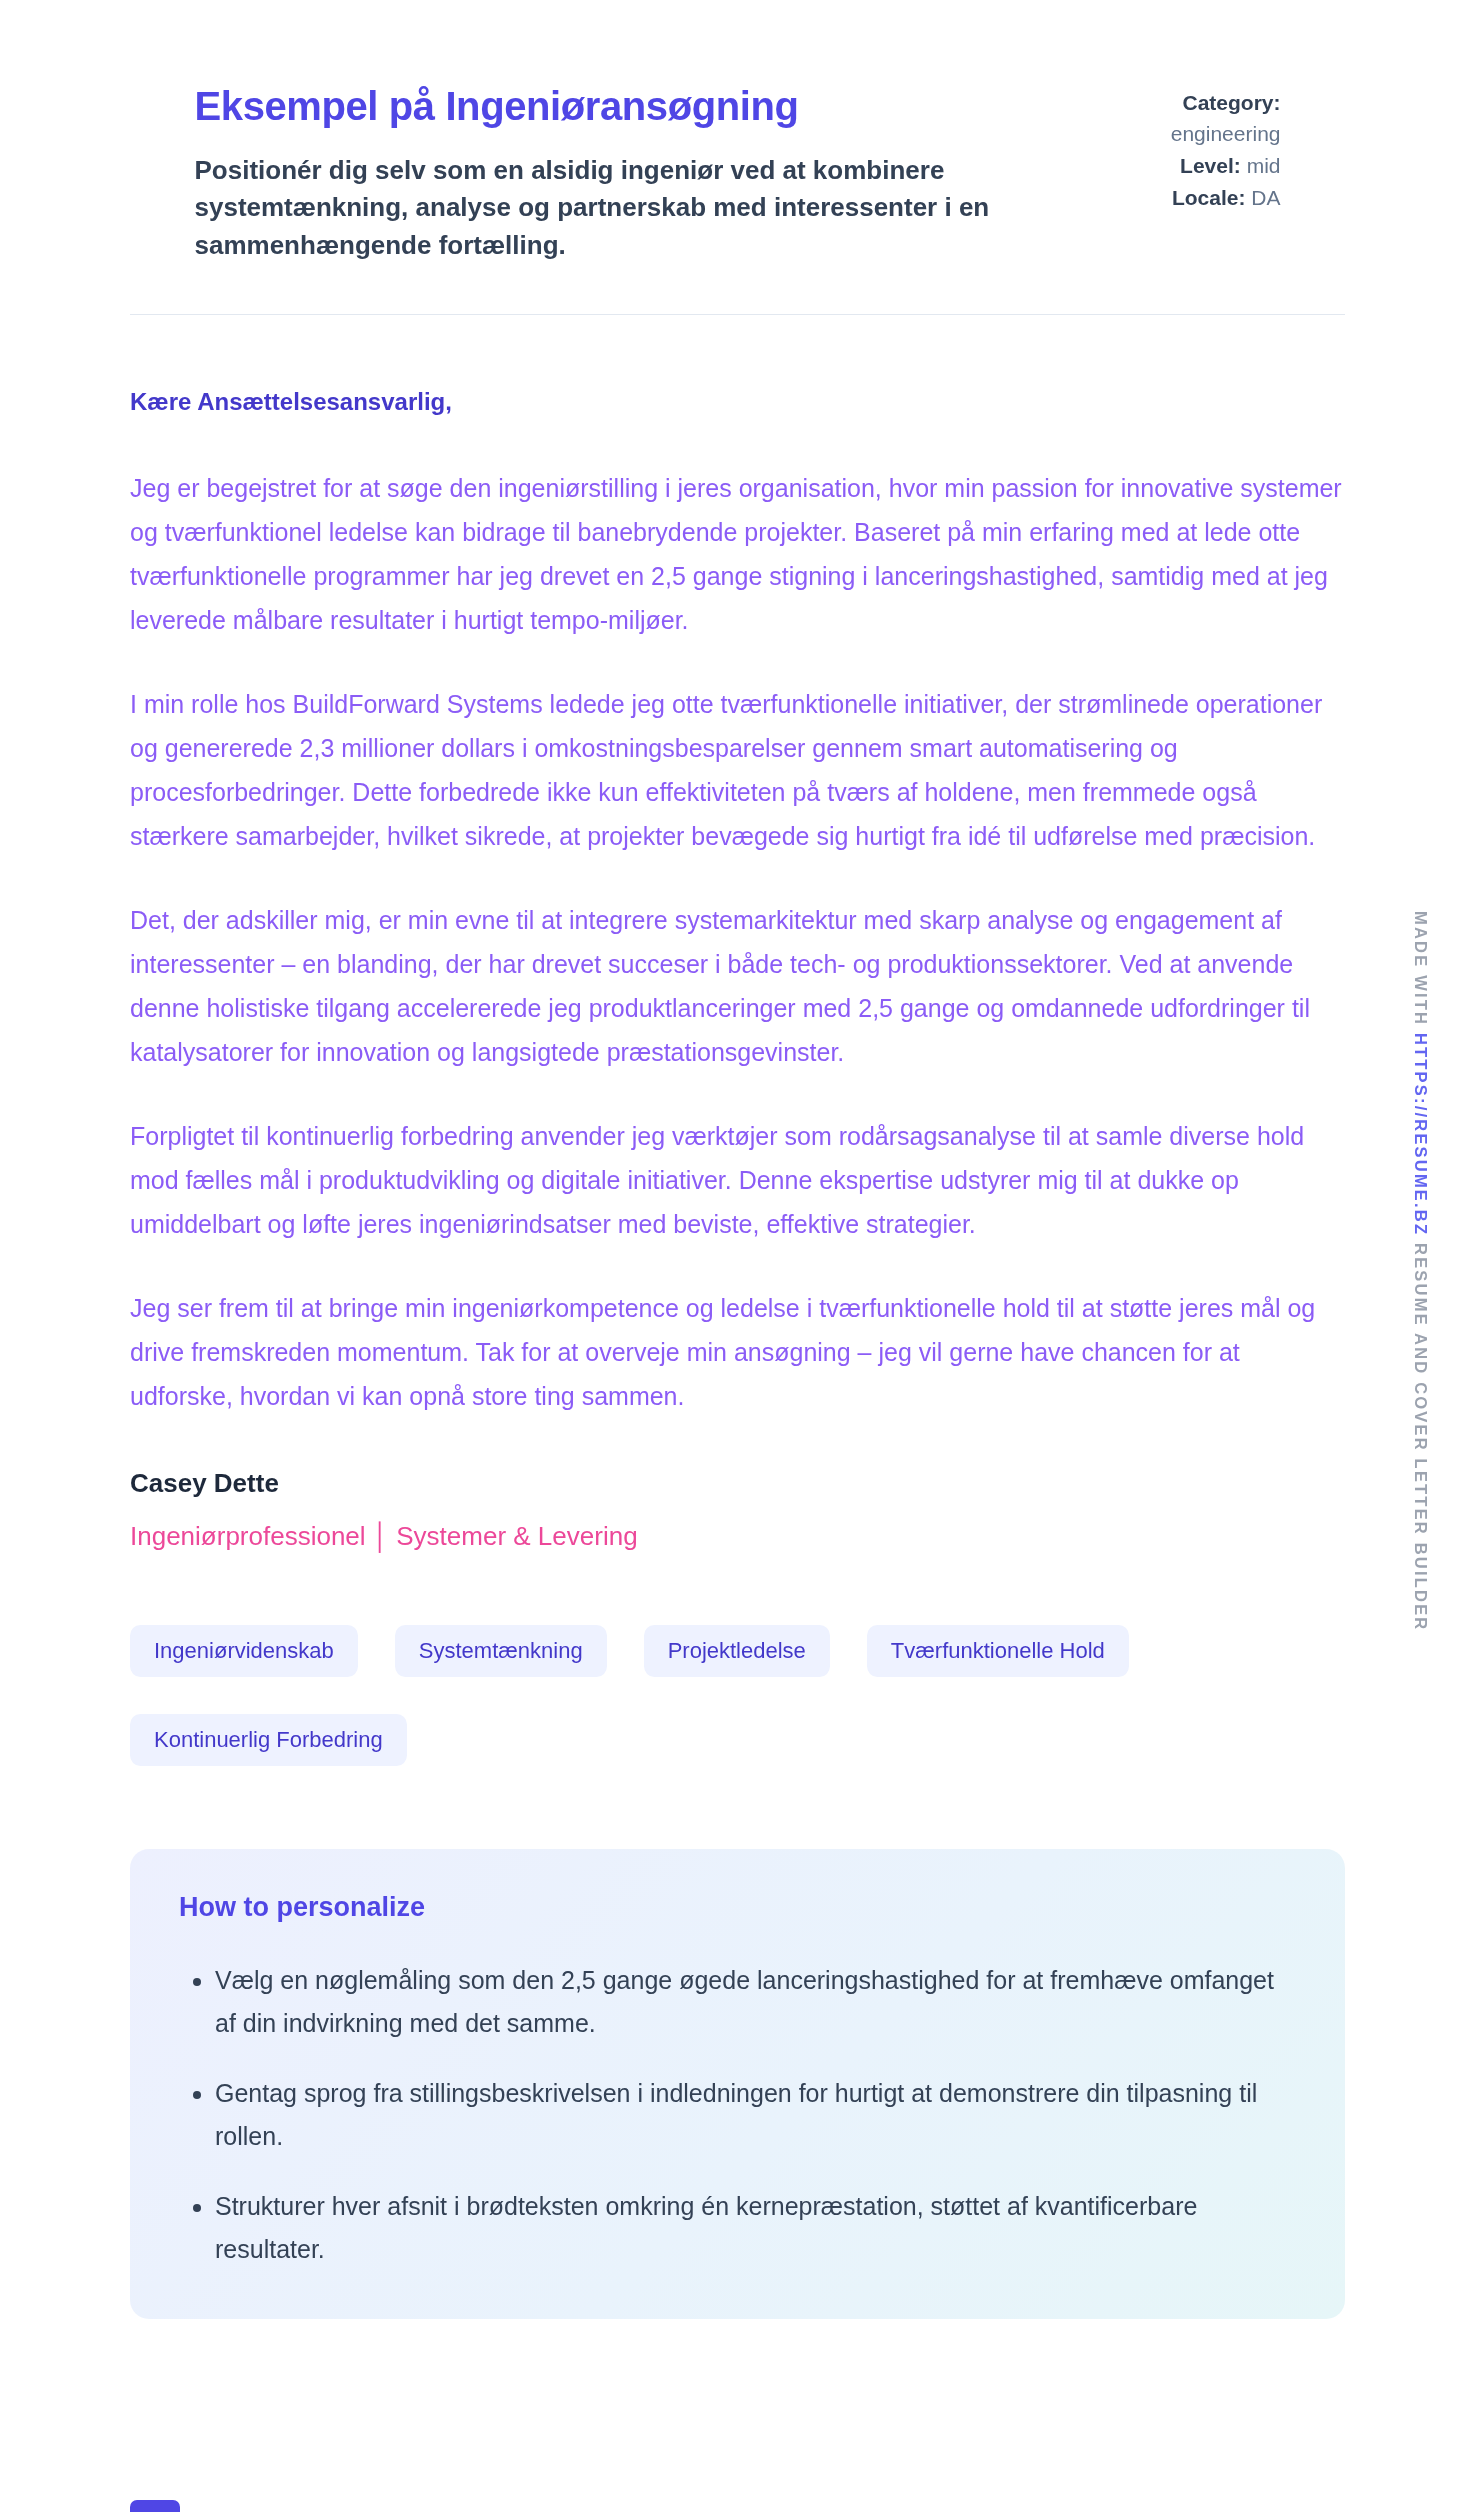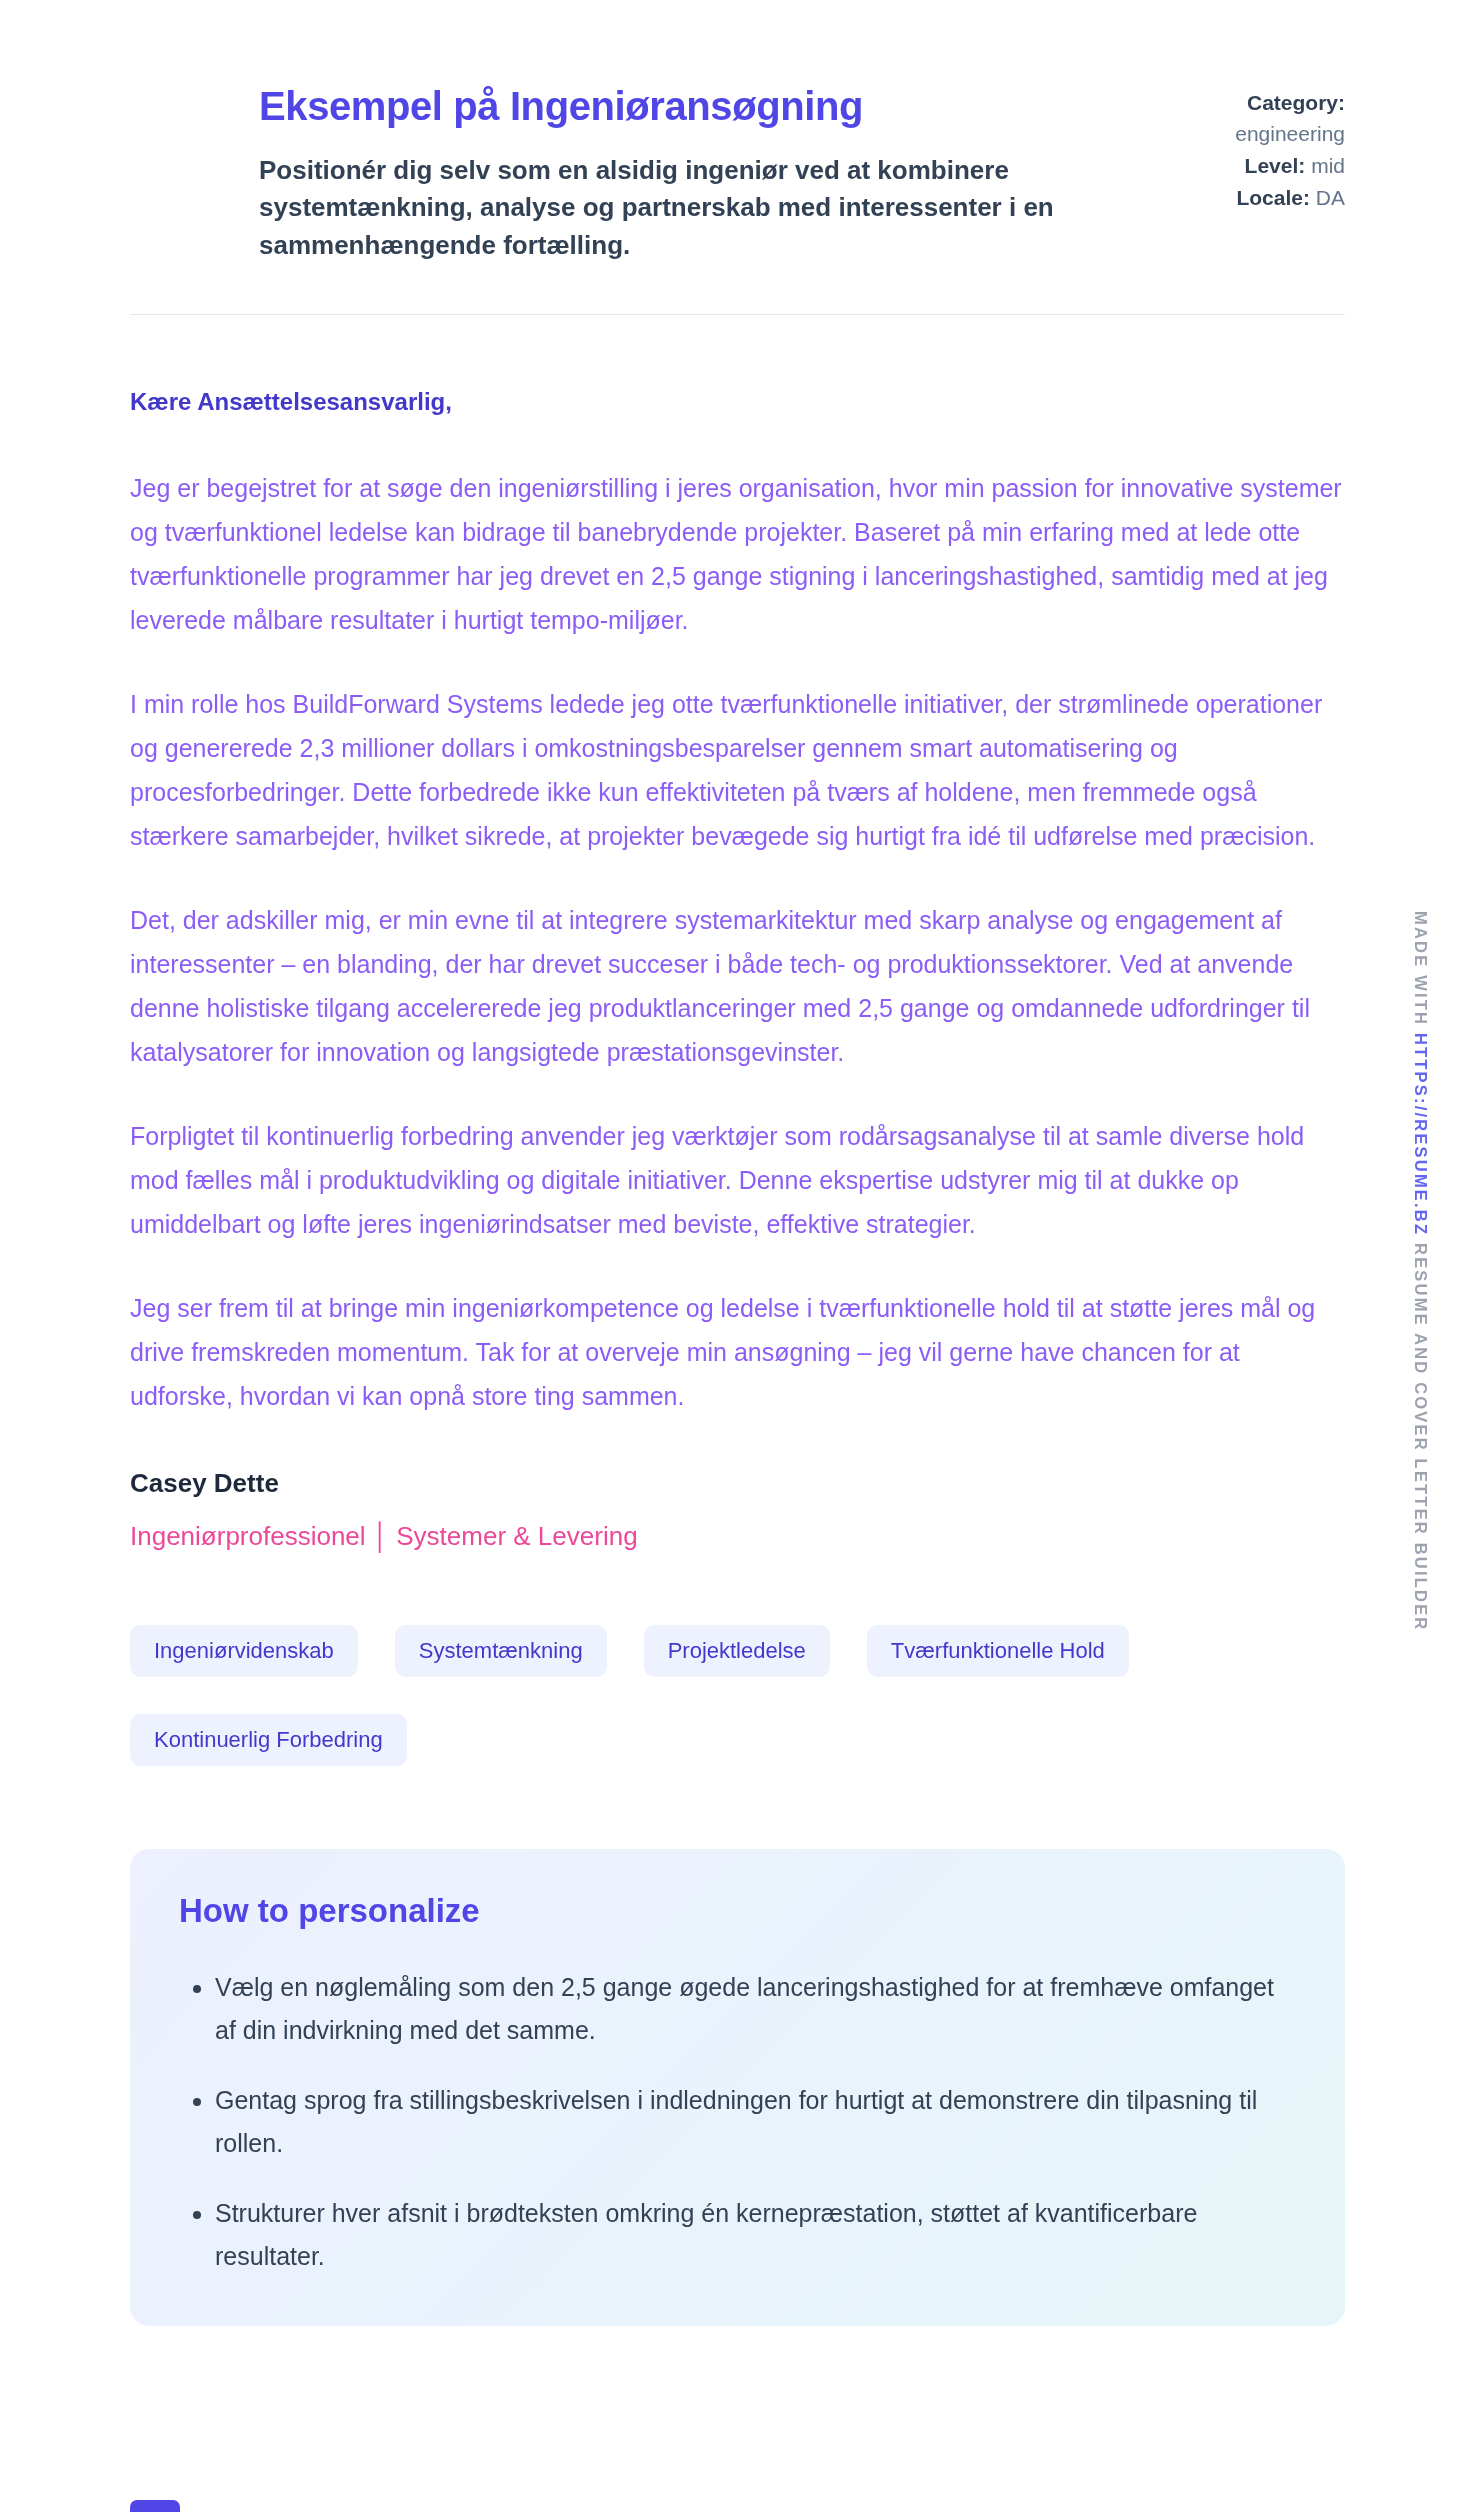--- a/index.html
+++ b/index.html
@@ -14,21 +14,21 @@
     width: 1475px;
     min-height: 2512px;
     padding: 83px 130px 69px 130px;
     background: #ffffff;
     overflow: hidden;
   }
 
   
   .header {
     display: flex;
-    justify-content: flex-end;
+    justify-content: center;
     align-items: flex-start;
   }
   .header-left { max-width: 920px; }
   .page-title {
     margin: 0 0 22.6px 0;
     font-size: 40px;
     line-height: 1.15;
     font-weight: 800;
     letter-spacing: -0.4px;
     color: #4f46e5;
@@ -107,21 +107,21 @@
   
   .callout {
     margin-top: 83px;
     max-width: 1218px;
     background: linear-gradient(135deg, #edf0fe 0%, #e9f3fc 55%, #e6f6f8 100%);
     border-radius: 19px;
     padding: 43px 49px 49px 49px;
   }
   .callout-title {
     margin: 0 0 36px 0;
-    font-size: 33px;
+    font-size: 27px;
     font-weight: 700;
     color: #4f46e5;
   }
   .callout-list {
     margin: 0;
     padding-left: 36px;
   }
   .callout-list li {
     font-size: 25px;
     line-height: 1.7;

